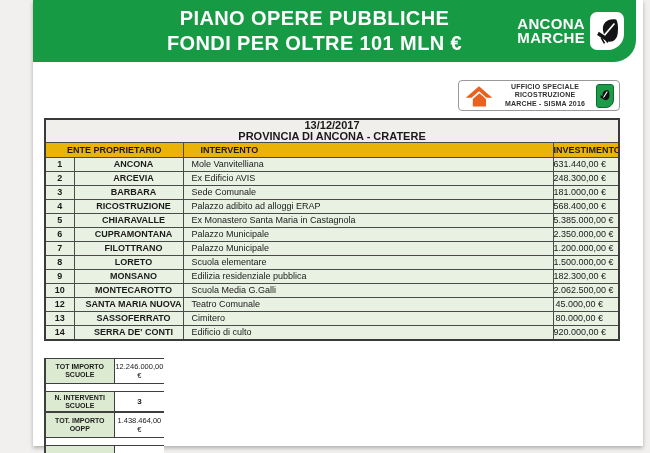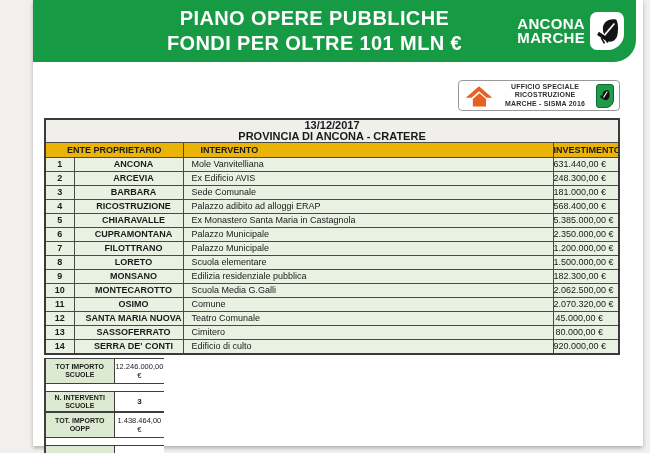--- a/index.html
+++ b/index.html
@@ -254,26 +254,20 @@
       <td class="c-inv">182.300,00 €</td>
     </tr>
 
     <tr>
       <td class="c-num">10</td>
       <td class="c-ente">MONTECAROTTO</td>
       <td class="c-int">Scuola Media G.Galli</td>
       <td class="c-inv">2.062.500,00 €</td>
     </tr>
 
-    <tr>
-      <td class="c-num">11</td>
-      <td class="c-ente">OSIMO</td>
-      <td class="c-int">Comune</td>
-      <td class="c-inv">2.070.320,00 €</td>
-    </tr>
 
     <tr>
       <td class="c-num">12</td>
       <td class="c-ente">SANTA MARIA NUOVA</td>
       <td class="c-int">Teatro Comunale</td>
       <td class="c-inv">45.000,00 €</td>
     </tr>
 
     <tr>
       <td class="c-num">13</td>

